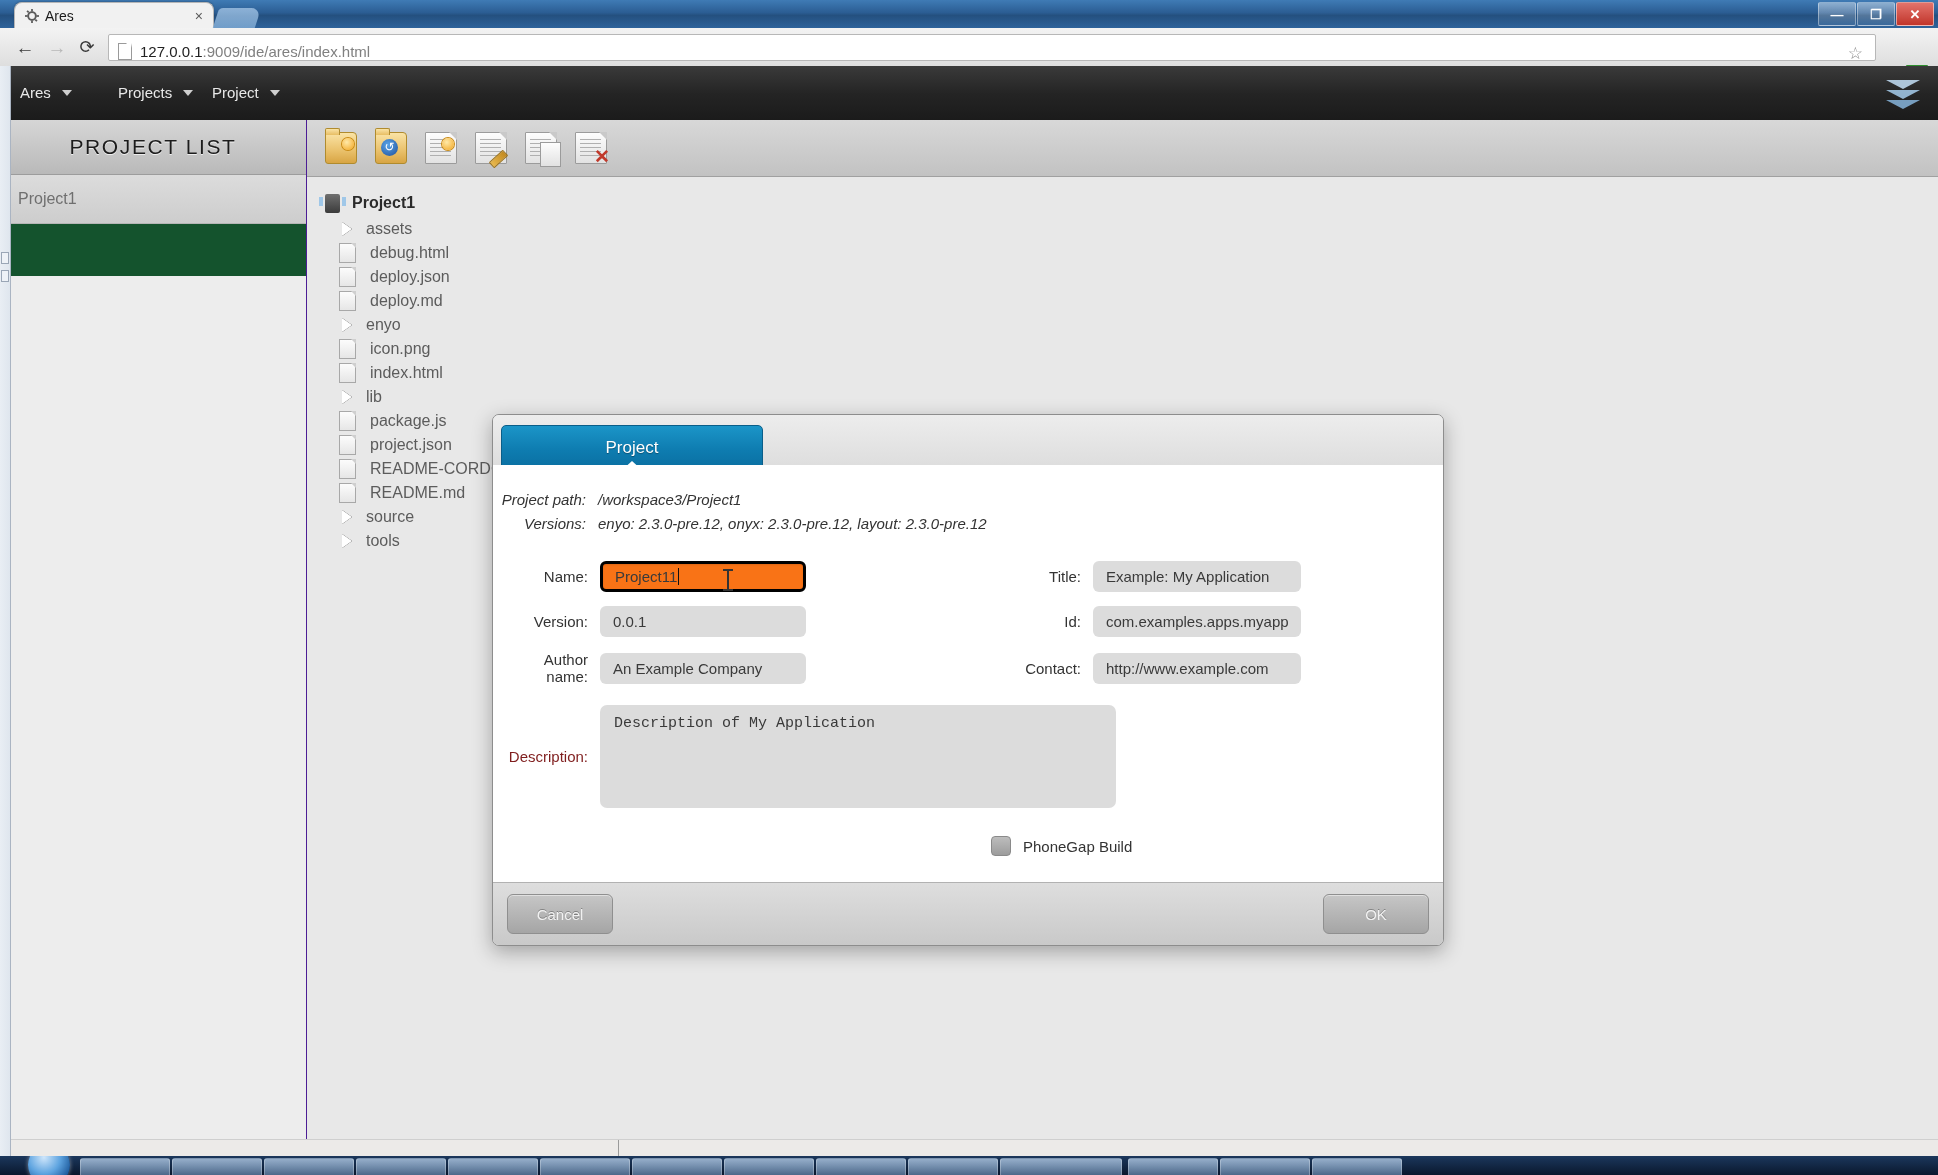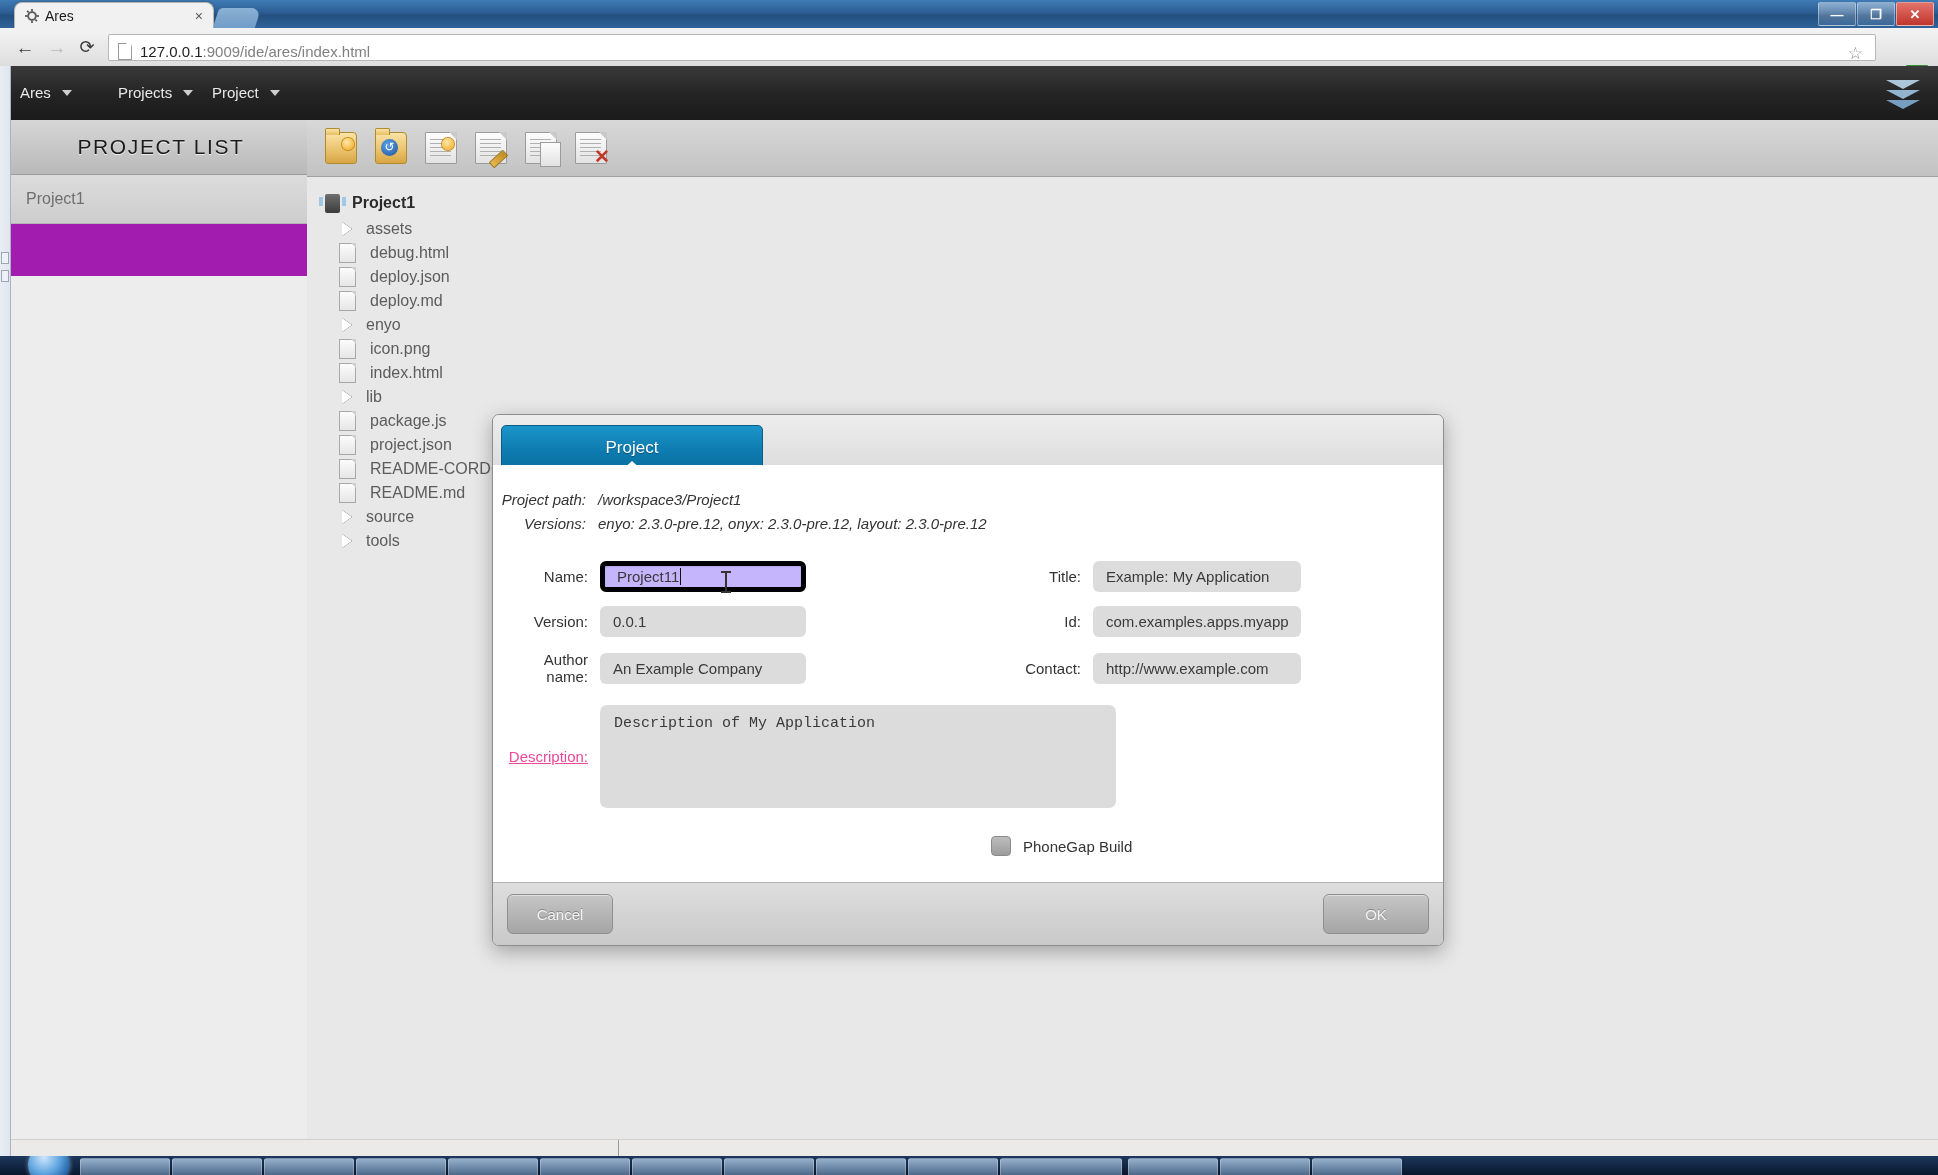--- a/index.html
+++ b/index.html
@@ -125,22 +125,22 @@
   .enyo-logo .chev {
     width: 0; height: 0;
     border-left: 17px solid transparent; border-right: 17px solid transparent;
     border-top: 9px solid #b9d3e8; opacity: .92;
   }
   .enyo-logo .chev:nth-child(2){border-top-color:#9cc0dd;}
   .enyo-logo .chev:nth-child(3){border-top-color:#7fa9cd;}
 
   
   .sidebar {
-    position: absolute; left: 8px; top: 54px; width: 306px; height: 1036px;
-    background: #a21caf; border-right: 3px solid #4c1d95;
+    position: absolute; left: 0; top: 54px; width: 306px; height: 1036px;
+    background: #14532d; border-right: 3px solid #4c1d95;
   }
   .sidebar-header {
     height: 54px; width: 100%;
     background: linear-gradient(180deg,#d6d6d6,#b9b9b9);
     border-bottom: 1px solid #9c9c9c;
     display: flex; align-items: center; justify-content: center;
     font-size: 21px; letter-spacing: 1.6px; color: #1c1c1c;
     text-shadow: 0 1px 0 rgba(255,255,255,.7);
   }
   .project-row {
@@ -307,37 +307,37 @@
     width: 95px; text-align: right; font-size: 15px; color: #333;
     padding-right: 12px; line-height: 17px;
   }
   .finput {
     height: 31px; border-radius: 6px; font-size: 15px; color: #3a3a3a;
     display: flex; align-items: center; padding: 0 12px;
     background: #dcdcdc; border: 1px solid transparent; box-sizing: border-box;
   }
   .finput.wide { width: 208px; }
   .finput.focused {
-    background: #c4b5fd; border: 5px solid #000000;
+    background: #f97316; border: 3px solid #000000;
     box-shadow: inset 0 1px 2px rgba(0,0,0,.10);
   }
   .caret-bar {
     display: inline-block; width: 1px; height: 17px; background: #111;
     margin-left: 1px;
   }
   .ibeam {
     position: absolute; width: 2px; height: 20px; background: #333;
   }
   .ibeam:before,.ibeam:after{
     content:""; position:absolute; left:-4px; width:10px; height:2px; background:#333;
   }
   .ibeam:before{top:-1px;} .ibeam:after{bottom:-1px;}
 
   .desc-row { display: flex; align-items: center; margin-top: 20px; }
-  .desc-label { width: 95px; text-align: right; padding-right: 12px; font-size: 15px; color: #ec4899; text-decoration: underline; }
+  .desc-label { width: 95px; text-align: right; padding-right: 12px; font-size: 15px; color: #7f1d1d; }
   .desc-box {
     width: 516px; height: 103px; background: #dcdcdc; border-radius: 7px;
     padding: 10px 14px; box-sizing: border-box;
     font-family: "Liberation Mono", monospace; font-size: 15px; color: #3a3a3a;
   }
   .cb-row { display: flex; align-items: center; gap: 12px; margin: 28px 0 0 498px; }
   .cbox {
     width: 18px; height: 18px; border-radius: 4px;
     background: linear-gradient(180deg,#bdbdbd,#9c9c9c);
     border: 1px solid #8a8a8a; cursor: pointer;

